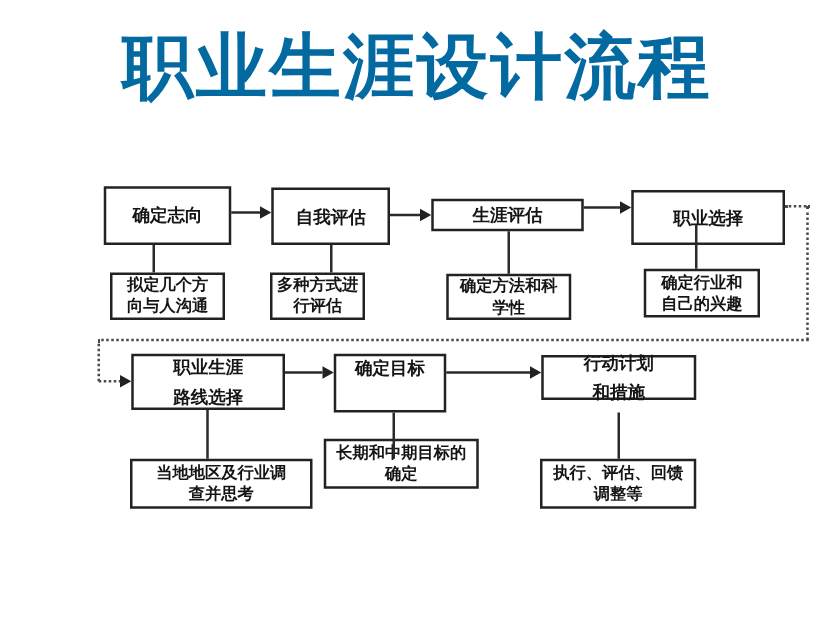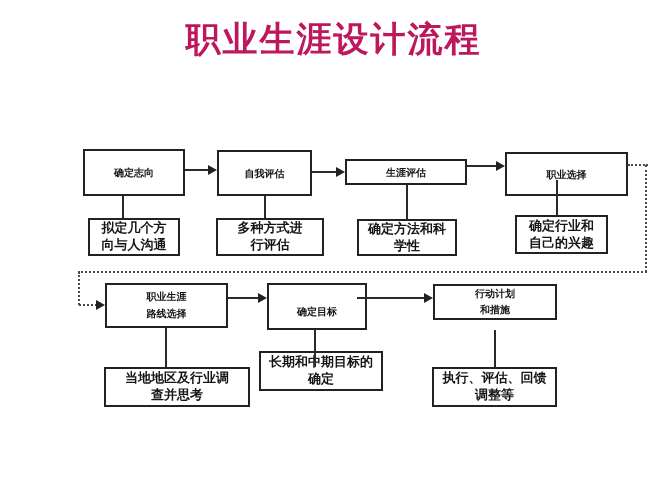--- a/index.html
+++ b/index.html
@@ -3,26 +3,26 @@
 <meta charset="utf-8">
 <style>
   html,body{margin:0;padding:0;background:#fff;}
   .stage{
     position:relative;width:667px;height:500px;background:#ffffff;
     font-family:"Liberation Sans","DejaVu Sans",sans-serif;overflow:hidden;
   }
   .title{
     position:absolute;left:0;right:0;top:16px;margin:0;text-align:center;
     font-family:"Liberation Serif","DejaVu Serif",serif;
-    font-size:35px;font-weight:800;letter-spacing:2px;color:#be185d;
+    font-size:57px;font-weight:800;letter-spacing:2px;color:#0369a1;
   }
   .node{
     position:absolute;box-sizing:border-box;border:2px solid #222;background:#fff;
     display:flex;align-items:center;justify-content:center;text-align:center;
-    font-weight:bold;color:#151515;font-size:10px;line-height:1.3;white-space:pre-line;
+    font-weight:bold;color:#151515;font-size:14px;line-height:1.3;white-space:pre-line;
   }
   .sub{font-size:13px;border-width:2px;}
   .spread{line-height:1.65;}
   .hline{position:absolute;height:2px;background:#2a2a2a;}
   .vline{position:absolute;width:2px;background:#2a2a2a;}
   .dline-h{position:absolute;height:0;border-top:2px dotted #4a4a4a;}
   .dline-v{position:absolute;width:0;border-left:2px dotted #4a4a4a;}
   .arr-r{
     position:absolute;width:0;height:0;
     border-top:5px solid transparent;border-bottom:5px solid transparent;
@@ -36,30 +36,30 @@
 
   <h1 class="title">职业生涯设计流程</h1>
 
   <div class="node" style="left:83px;top:149px;width:102px;height:47px">确定志向</div>
   <div class="node" style="left:217px;top:150px;width:95px;height:46px">自我评估</div>
   <div class="node" style="left:345px;top:159px;width:122px;height:26px">生涯评估</div>
   <div class="node" style="left:505px;top:152px;width:123px;height:44px">职业选择</div>
 
   <div class="node sub" style="left:88px;top:218px;width:92px;height:38px">拟定几个方
 向与人沟通</div>
-  <div class="node sub" style="left:216px;top:218px;width:108px;height:38px">多种方式进
+  <div class="node sub" style="left:216px;top:218px;width:76px;height:38px">多种方式进
 行评估</div>
   <div class="node sub" style="left:357px;top:219px;width:100px;height:37px">确定方法和科
 学性</div>
   <div class="node sub" style="left:515px;top:215px;width:93px;height:39px">确定行业和
 自己的兴趣</div>
 
   <div class="node spread" style="left:105px;top:283px;width:123px;height:45px">职业生涯
 路线选择</div>
-  <div class="node" style="left:267px;top:283px;width:100px;height:47px;align-items:flex-start;padding-top:20px">确定目标</div>
+  <div class="node" style="left:267px;top:283px;width:90px;height:47px;align-items:flex-start;padding-top:0">确定目标</div>
   <div class="node spread" style="left:433px;top:284px;width:124px;height:36px">行动计划
 和措施</div>
 
   <div class="node sub" style="left:104px;top:367px;width:146px;height:40px">当地地区及行业调
 查并思考</div>
   <div class="node sub" style="left:259px;top:351px;width:124px;height:40px">长期和中期目标的
 确定</div>
   <div class="node sub" style="left:432px;top:367px;width:125px;height:40px">执行、评估、回馈
 调整等</div>
 

